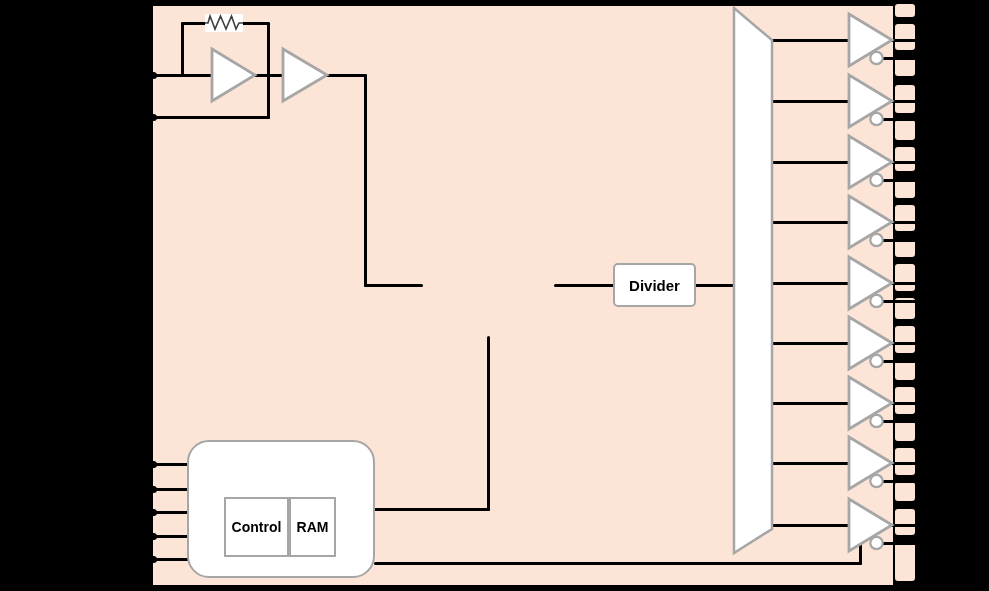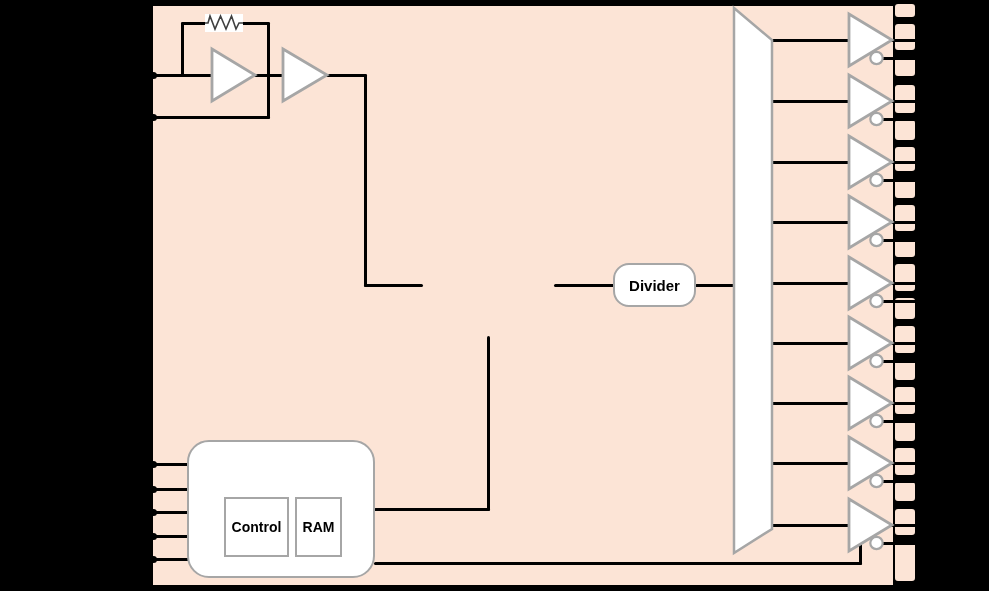--- a/index.html
+++ b/index.html
@@ -27,21 +27,21 @@
   .dot{background:#000;border-radius:50%;}
   #shapes-svg{position:absolute;left:0;top:0;pointer-events:none;}
   .block{
     background:#fff;
     color:#000;
     font-weight:bold;
     display:flex;align-items:center;justify-content:center;
     text-align:center;
   }
   #pll-block{border:2.5px solid #A6A6A6;flex-direction:column;font-size:15px;line-height:19px;}
-  #divider-block{border:2px solid #A6A6A6;border-radius:16px;font-size:15px;}
+  #divider-block{border:2px solid #A6A6A6;border-radius:5px;font-size:15px;}
   #cm-block{border:2.5px solid #A6A6A6;border-radius:22px;background:#fff;}
   #cm-label{
     color:#000;font-weight:bold;font-size:15px;text-align:center;
   }
   #control-box,#ram-box{border:2px solid #A6A6A6;font-size:14px;}
   #resistor-box{background:#fff;}
 </style>
 </head>
 <body>
 
@@ -163,17 +163,17 @@
 
 
   <div id="divider-block" class="abs block" style="left: 613px; top: 263px; width: 83px; height: 44px;">
     <span>Divider</span>
   </div>
 
   <div id="cm-block" class="abs" style="left: 187px; top: 440px; width: 188px; height: 138px;"></div>
   <div id="control-box" class="abs block" style="left: 224px; top: 497px; width: 65px; height: 60px;">
     <span>Control</span>
   </div>
-  <div id="ram-box" class="abs block" style="left: 295px; top: 497px; width: 47px; height: 60px;">
+  <div id="ram-box" class="abs block" style="left: 289px; top: 497px; width: 47px; height: 60px;">
     <span>RAM</span>
   </div>
 
 </div>
 
 </body></html>

